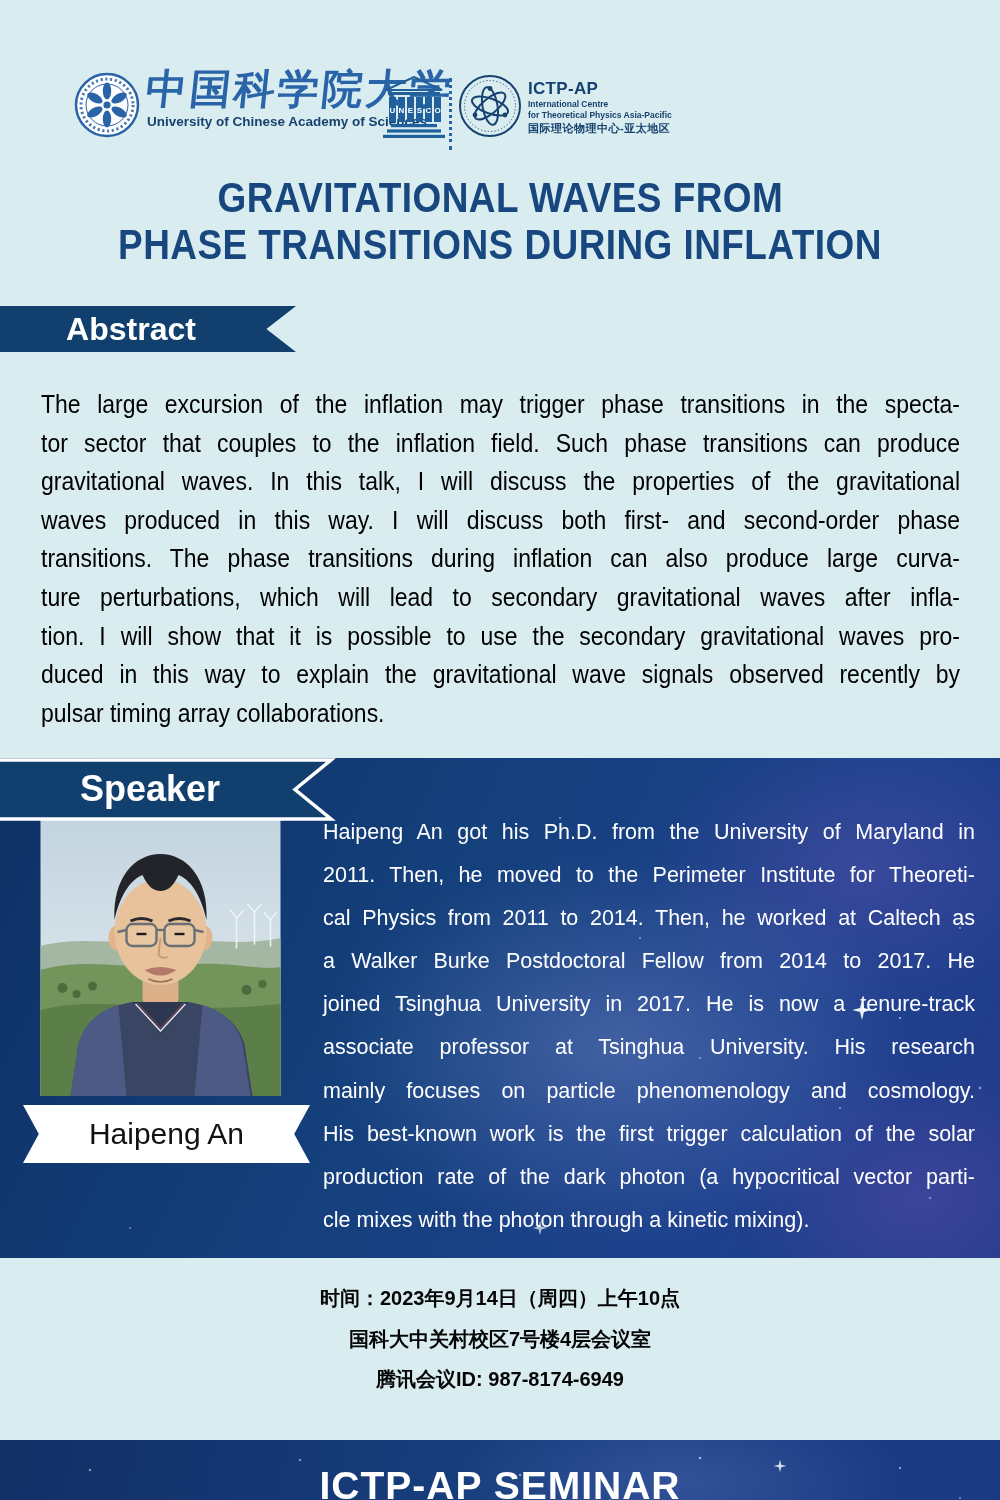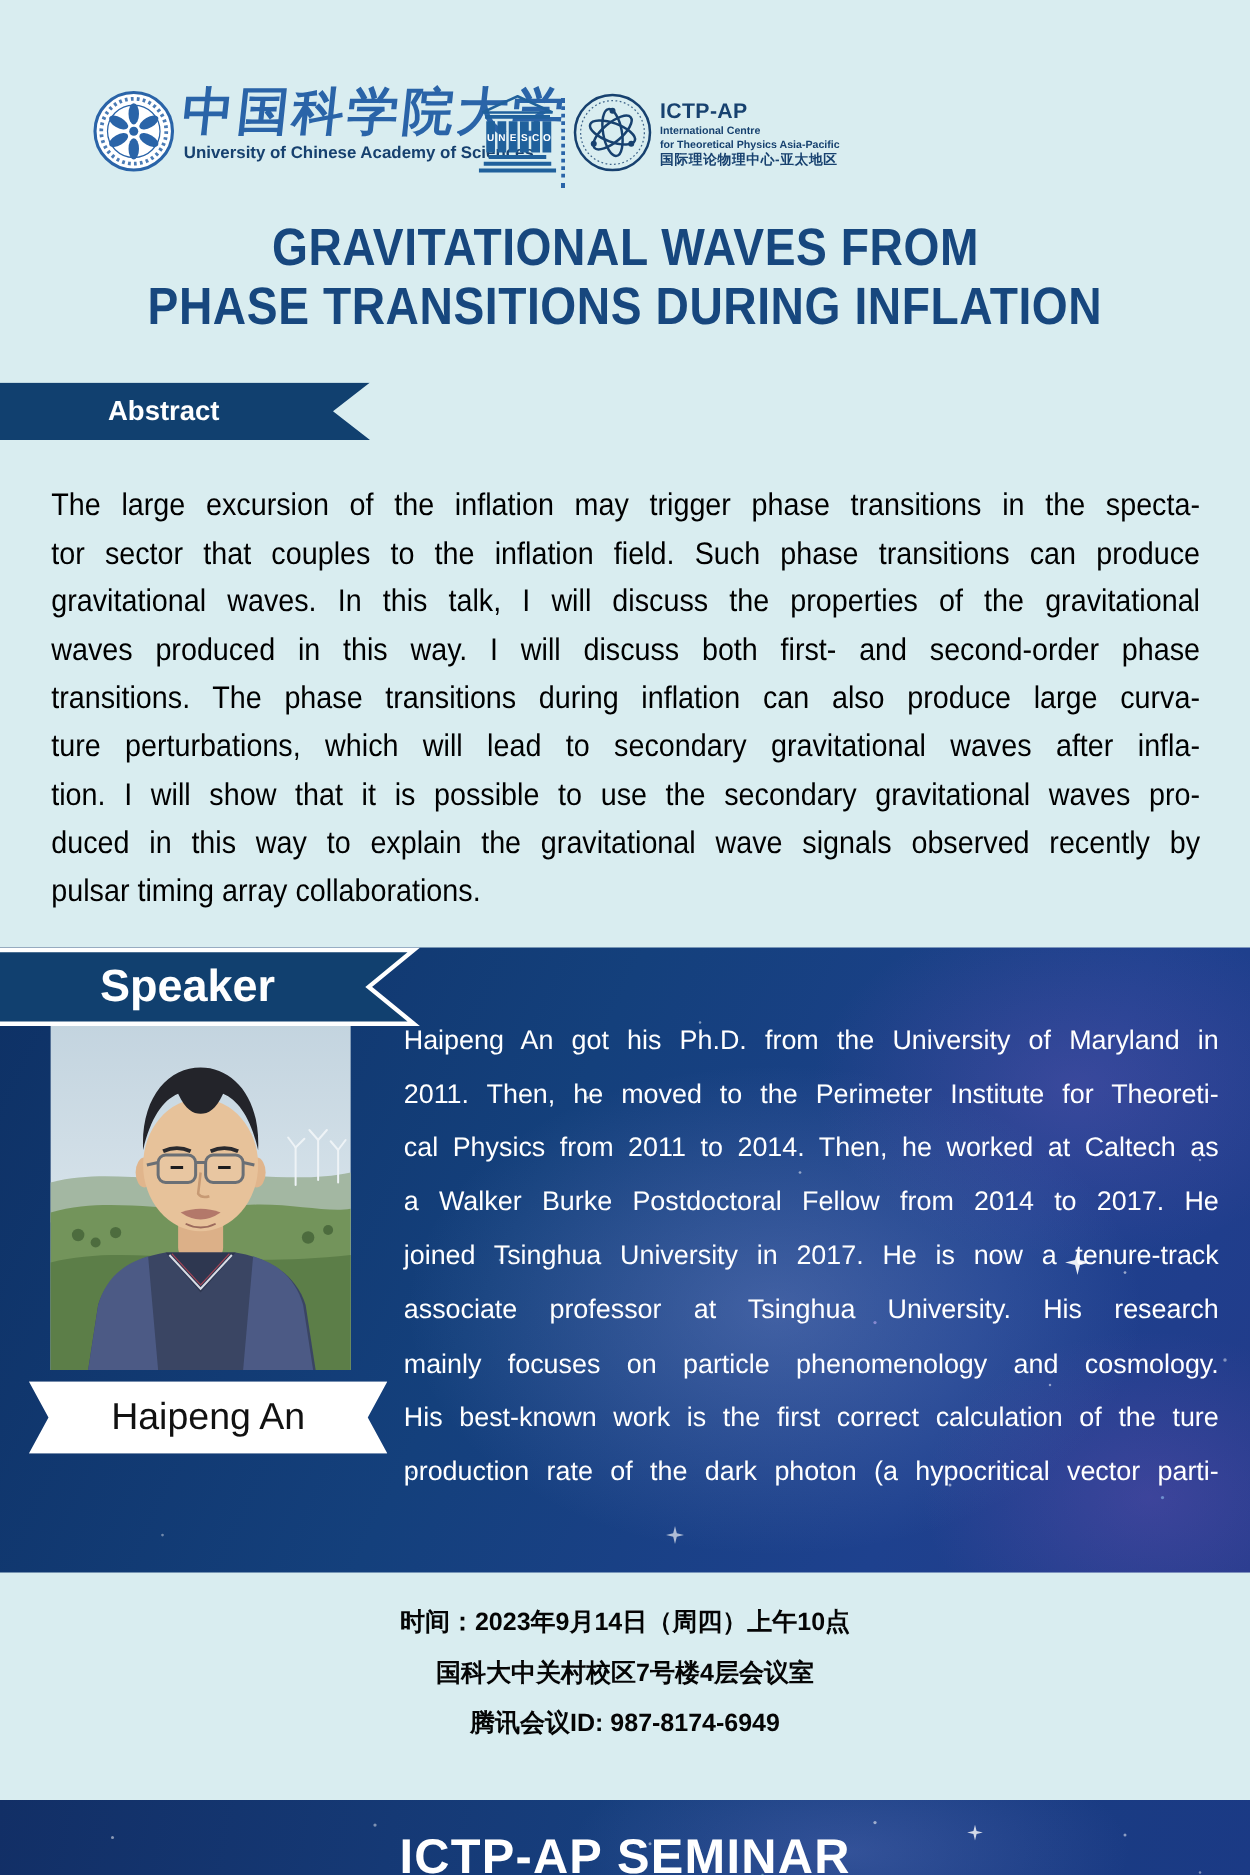--- a/index.html
+++ b/index.html
@@ -26,21 +26,21 @@
   .title{position:absolute;top:174px;left:0;width:100%;text-align:center;
          color:#17477e;font-weight:bold;font-size:42px;line-height:47px;}
   .title .tline{display:block;text-align:center;}
   .title .tline span{display:inline-block;transform:scaleX(.88);transform-origin:50% 50%;
                      white-space:nowrap;letter-spacing:.5px;}
 
   
   .abs-ribbon{position:absolute;left:0;top:306px;width:296px;height:46px;background:#11406f;
               clip-path:polygon(0 0,100% 0,90% 50%,100% 100%,0 100%);}
   .abs-ribbon span{position:absolute;left:0;right:34px;top:0;bottom:0;text-align:center;
-                   line-height:46px;color:#fff;font-weight:bold;font-size:22px;}
+                   line-height:46px;color:#fff;font-weight:bold;font-size:32px;}
 
   .spk-ribbon{position:absolute;left:0;top:757px;width:348px;height:66px;z-index:3;}
   .spk-ribbon span{position:absolute;left:0;top:2px;width:300px;height:60px;text-align:center;
                    line-height:60px;color:#fff;font-weight:bold;font-size:36px;}
 
   
   .abs-body{position:absolute;left:41px;top:385px;width:1000px;color:#000;
             font-size:25px;line-height:38.6px;transform:scaleX(.919);transform-origin:0 0;}
   .jline{text-align:justify;text-align-last:justify;}
   .jline.last{text-align-last:left;}
@@ -257,22 +257,23 @@
     </div>
 
     <div class="bio">
       <div class="jline">Haipeng An got his Ph.D. from the University of Maryland in</div>
       <div class="jline">2011. Then, he moved to the Perimeter Institute for Theoreti-</div>
       <div class="jline">cal Physics from 2011 to 2014. Then, he worked at Caltech as</div>
       <div class="jline">a Walker Burke Postdoctoral Fellow from 2014 to 2017. He</div>
       <div class="jline">joined Tsinghua University in 2017. He is now a tenure-track</div>
       <div class="jline">associate professor at Tsinghua University. His research</div>
       <div class="jline">mainly focuses on particle phenomenology and cosmology.</div>
-      <div class="jline">His best-known work is the first correct calculation of the ture</div>
+      <div class="jline">His best-known work is the first trigger calculation of the solar</div>
       <div class="jline">production rate of the dark photon (a hypocritical vector parti-</div>
+      <div class="jline last">cle mixes with the photon through a kinetic mixing).</div>
     </div>
   </div>
 
   <div class="spk-ribbon">
     <svg width="348" height="66" viewBox="0 0 348 66">
       <polygon points="-4,3 331,3 295,32.5 331,62 -4,62" fill="#11406f" stroke="#ffffff" stroke-width="3.5"></polygon>
     </svg>
     <span>Speaker</span>
   </div>
 

